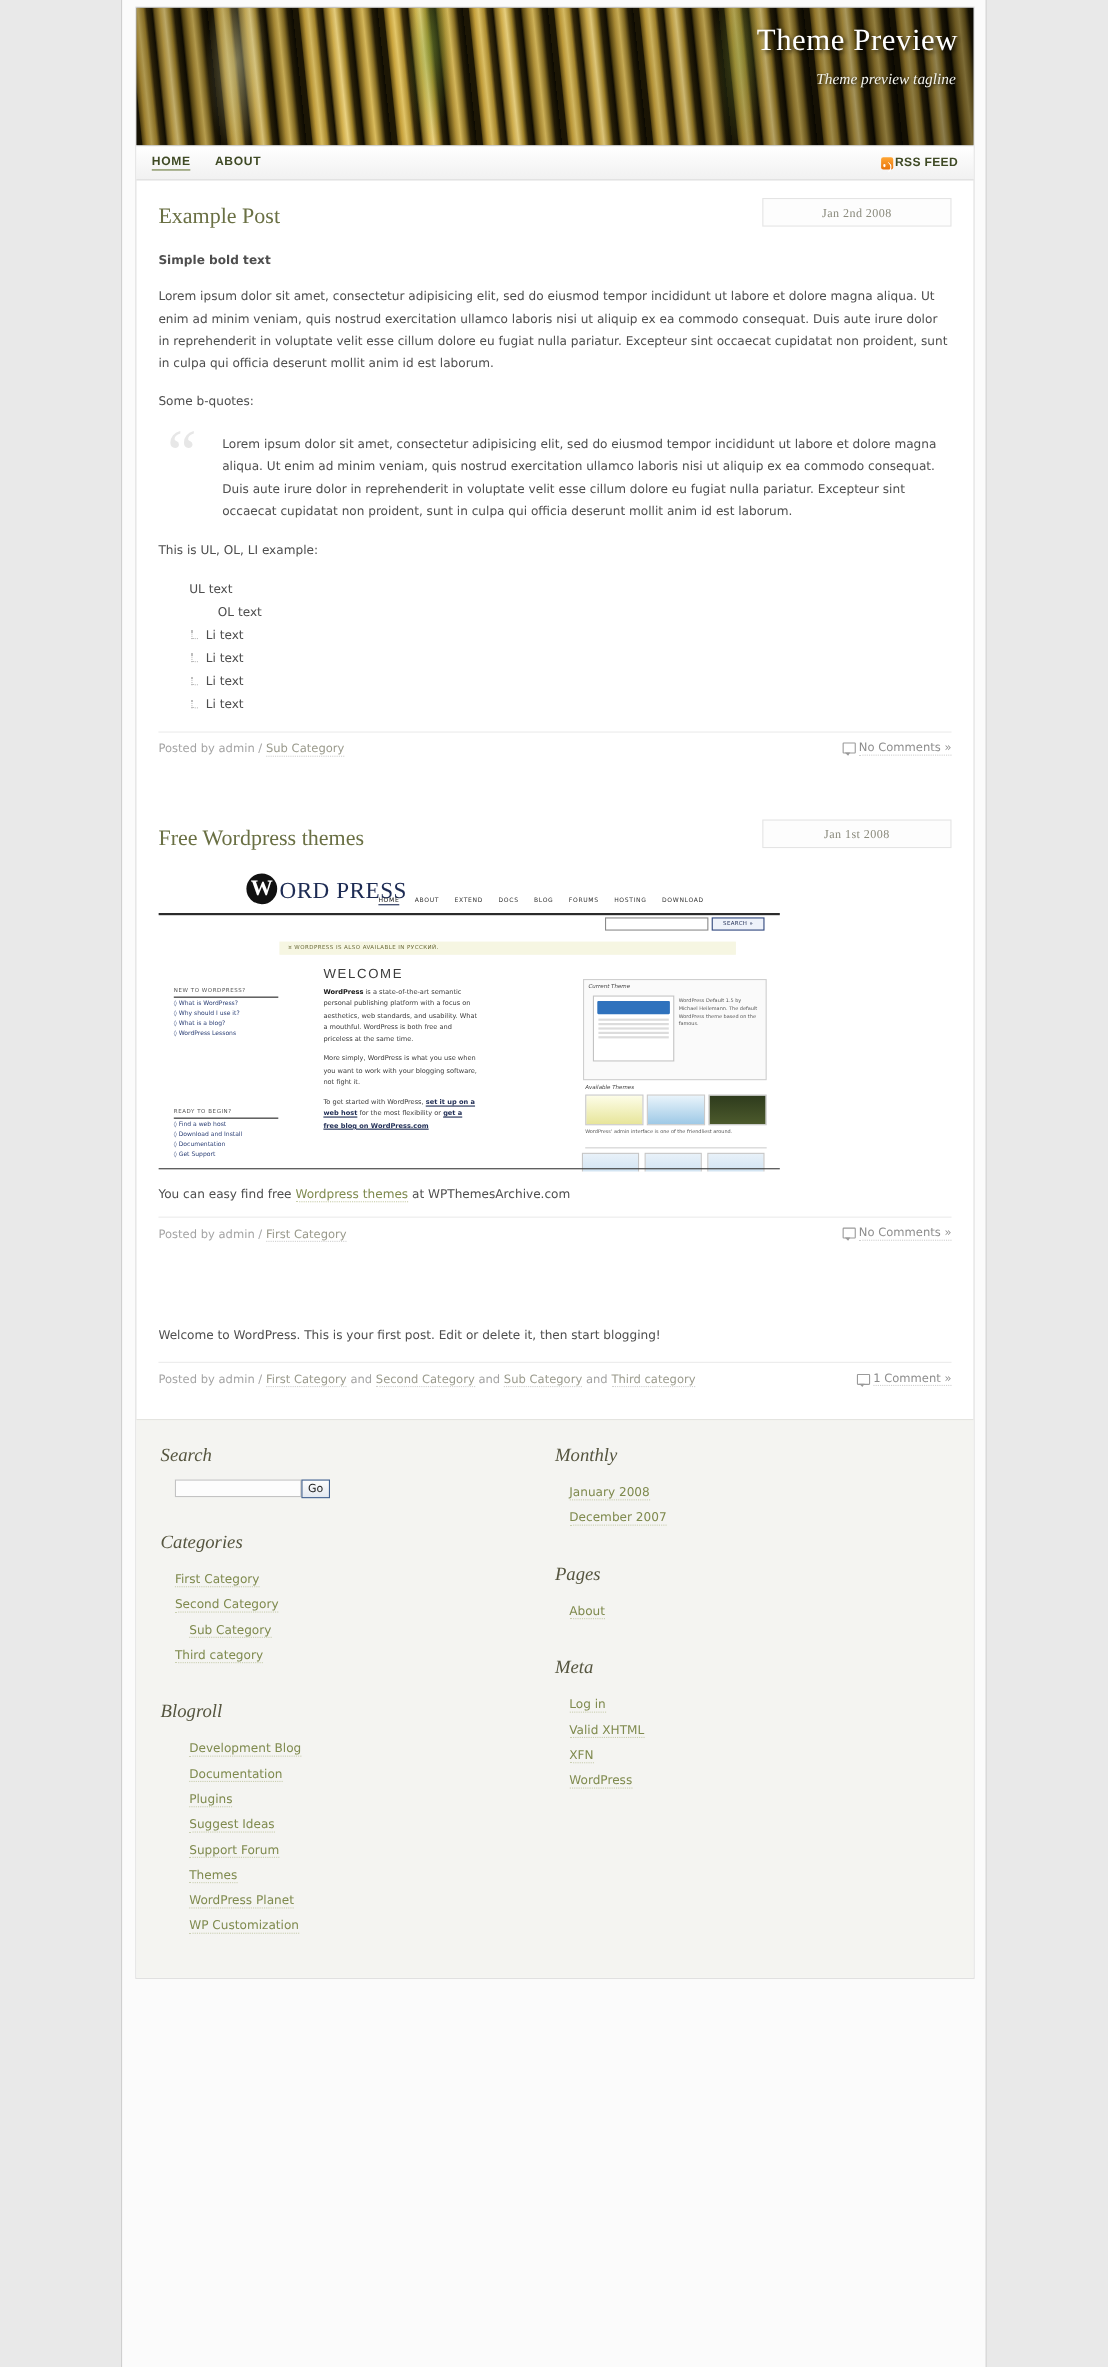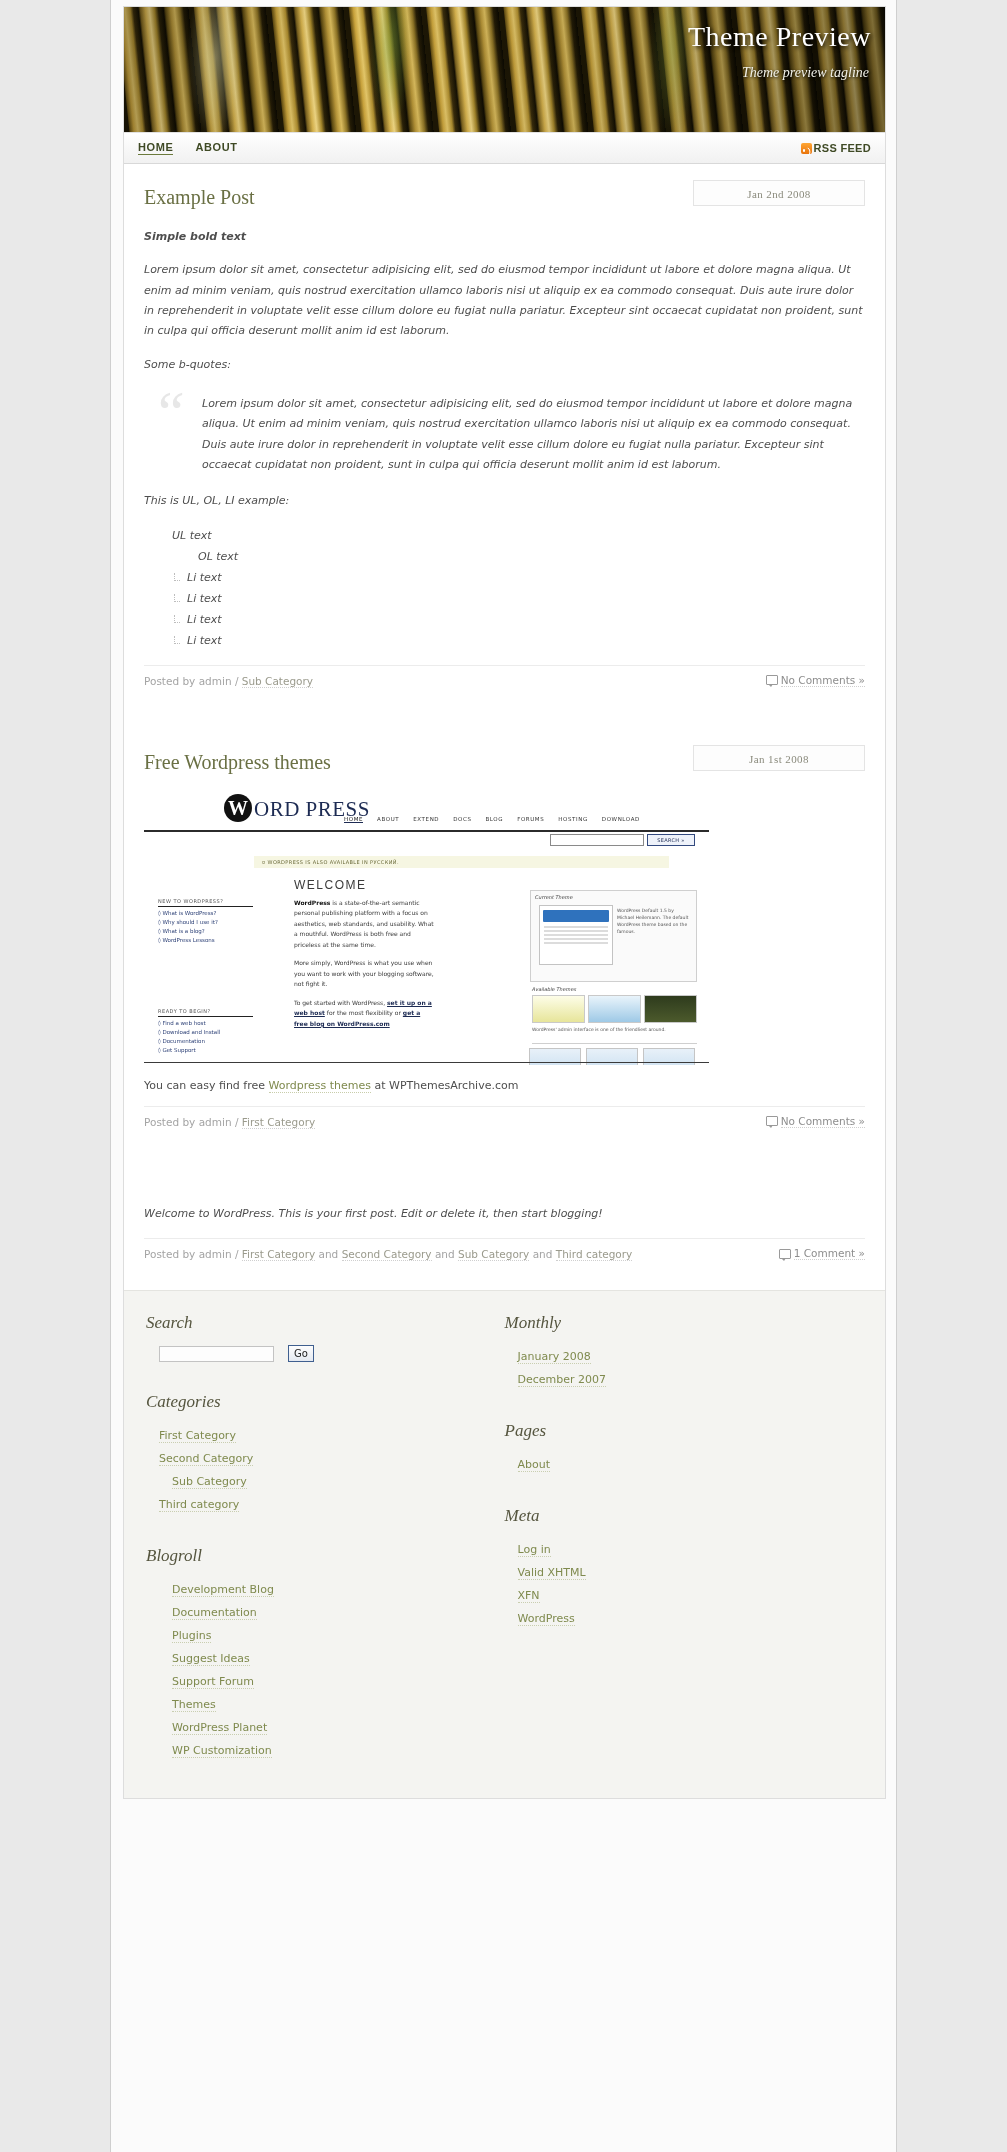--- a/index.html
+++ b/index.html
@@ -106,21 +106,21 @@
     font-size:20px;color:#6a7044;font-weight:normal;
     margin:0;padding-top:6px;flex:1;
   }
   .post-date{
     width:172px;height:26px;line-height:26px;text-align:center;
     border:1px solid #e4e4e4;background:#fdfdfd;
     font-family:"Liberation Serif", serif;
     font-size:11px;color:#8a8a7c;letter-spacing:.4px;
     box-sizing:border-box;
   }
-  .post-body{padding-top:18px;color:#4b4b4b;font-style:italic;}
+  .post-body{padding-top:18px;color:#4b4b4b;}
   .post-body p{margin:0 0 13px 0;line-height:1.85;font-size:11px;color:#4e4e4e;}
   .bold-lead{font-weight:bold;color:#2f2f2f;margin:0 0 14px 0;font-size:11px;}
   blockquote{
     margin:6px 0 16px 0;padding:6px 0 0 58px;position:relative;
     color:#8d8d8d;
   }
   blockquote .qmark{
     position:absolute;left:8px;top:-6px;
     font-family:"Liberation Serif", serif;
     font-size:60px;color:#e7e7e7;line-height:1;
@@ -231,21 +231,21 @@
     font-family:"Liberation Serif", serif;font-style:italic;
     font-size:17px;color:#55553f;margin:0 0 12px 0;font-weight:normal;
   }
   .sb-head.gap{margin-top:30px;}
   .sb-link{
     display:block;font-size:11px;color:#7f8a4e;text-decoration:none;
     padding:5px 0 5px 13px;border-bottom:0;
   }
   .sb-link span{border-bottom:1px dotted #c9ceb0;}
   .sb-link.sub{padding-left:26px;}
-  .search-row{display:flex;align-items:flex-end;gap:14px;padding-left:13px;}
+  .search-row{display:flex;align-items:flex-start;gap:0;padding-left:13px;}
   .search-input{
     width:115px;height:16px;border:1px solid #c3c3c3;background:#fdfdfd;
     font-size:11px;padding:0 3px;box-sizing:border-box;
   }
   .go-btn{
     height:17px;min-width:26px;border:1px solid #3f5f8f;
     background:linear-gradient(#fdfdfd,#e4e9f1);
     font-size:10px;color:#1b1b1b;padding:0 5px;box-sizing:border-box;
     font-family:"DejaVu Sans", sans-serif;cursor:pointer;
   }

